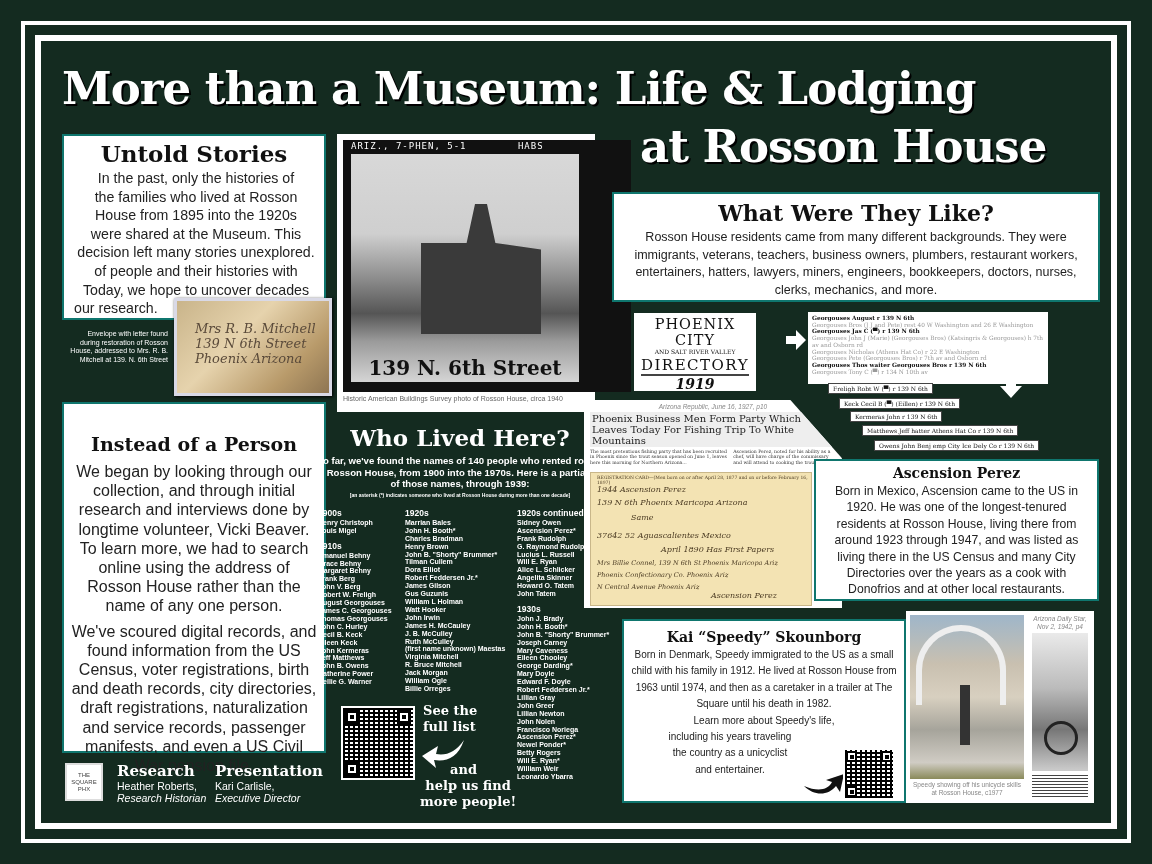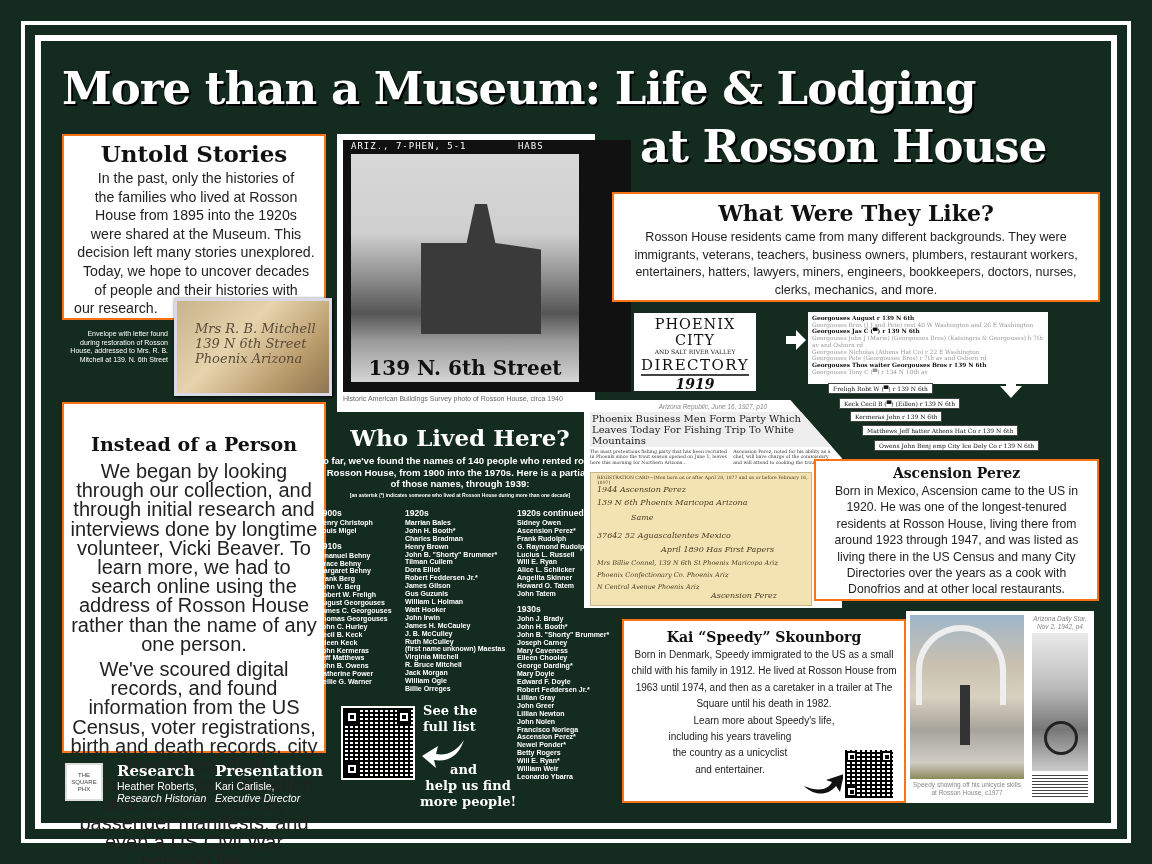--- a/index.html
+++ b/index.html
@@ -6,40 +6,40 @@
   html, body { width: 1152px; height: 864px; overflow: hidden; background: #142b20; }
   body { position: relative; font-family: "Liberation Sans", sans-serif; color: #222; }
   .frame-outer { position: absolute; left: 21px; top: 21px; width: 1110px; height: 822px; border: 4px solid #fff; }
   .frame-inner { position: absolute; left: 35px; top: 35px; width: 1082px; height: 794px; border: 6px solid #fff; }
 
   .title { position: absolute; color: #fff; font-family: "DejaVu Serif", serif; font-weight: bold;
            text-shadow: 2px 2px 0 #000; letter-spacing: -1px; white-space: nowrap; }
   .title.l1 { left: 62px; top: 62px; font-size: 45px; }
   .title.l2 { left: 640px; top: 120px; font-size: 45px; }
 
-  .panel { position: absolute; background: #fff; border: 2px solid #f97316; }
+  .panel { position: absolute; background: #fff; border: 2px solid #0f766e; }
   .panel h2 { font-family: "DejaVu Serif", serif; font-weight: bold; color: #111; text-align: center; }
   .panel p { text-align: center; color: #222; }
 
   
   #untold { left: 62px; top: 134px; width: 264px; height: 186px; padding: 4px 6px; }
   #untold h2 { font-size: 23px; margin-bottom: 2px; }
   #untold p { font-size: 14.2px; line-height: 18.6px; text-align: left; padding-left: 4px; }
   #untold p .c { display:block; text-align:center; }
 
   .envelope { position: absolute; left: 174px; top: 298px; width: 158px; height: 98px;
               background: linear-gradient(135deg,#c9b48a,#e6d3ad 40%,#b89a6a 75%,#8e7552);
               border: 3px solid #d9d9e6; box-shadow: 1px 1px 3px #000; }
   .envelope .script { position:absolute; left:18px; top:20px; font-family:"DejaVu Serif",serif; font-style:italic; font-size:13px; color:#5a4a3a; line-height:15px; }
   .env-caption { position: absolute; left: 70px; top: 330px; width: 98px; color: #fff; font-size: 7px; line-height: 8.5px; text-align: right; }
 
   
   #looking { left: 62px; top: 402px; width: 264px; height: 351px; padding: 6px 6px; }
   #looking h2 { font-size: 19px; line-height: 23px; margin-bottom: 6px; }
-  #looking p { font-size: 20px; line-height: 19.2px; margin-bottom: 6px; }
+  #looking p { font-size: 16px; line-height: 19.2px; margin-bottom: 6px; }
 
   
   .logo { position: absolute; left: 65px; top: 763px; width: 38px; height: 38px; border: 2px solid #ddd; background: #fff;
           display:flex; align-items:center; justify-content:center; text-align:center; font-size:6px; color:#444; line-height:7px; }
   .credit { position: absolute; color: #fff; }
   .credit .hd { font-family: "DejaVu Serif", serif; font-weight: bold; font-size: 15px; }
   .credit .nm { font-size: 10.5px; line-height: 12px; }
   .credit .rl { font-size: 10.5px; font-style: italic; line-height: 12px; }
 
   
@@ -124,22 +124,22 @@
 <div class="title l2">at Rosson House</div>
 
 <div class="panel" id="untold">
   <h2>Untold Stories</h2>
   <p>
     <span class="c">In the past, only the histories of</span>
     <span class="c">the families who lived at Rosson</span>
     <span class="c">House from 1895 into the 1920s</span>
     <span class="c">were shared at the Museum. This</span>
     <span class="c">decision left many stories unexplored.</span>
+    <span class="c">of people and their histories with</span>
     <span class="c">Today, we hope to uncover decades</span>
-    <span class="c">of people and their histories with</span>
     <span>our research.</span>
   </p>
 </div>
 <div class="env-caption">Envelope with letter found during restoration of Rosson House, addressed to Mrs. R. B. Mitchell at 139. N. 6th Street</div>
 <div class="envelope">
   <div class="script" style="white-space:pre;">Mrs R. B. Mitchell
 139 N 6th Street
 Phoenix Arizona</div>
 </div>
 

